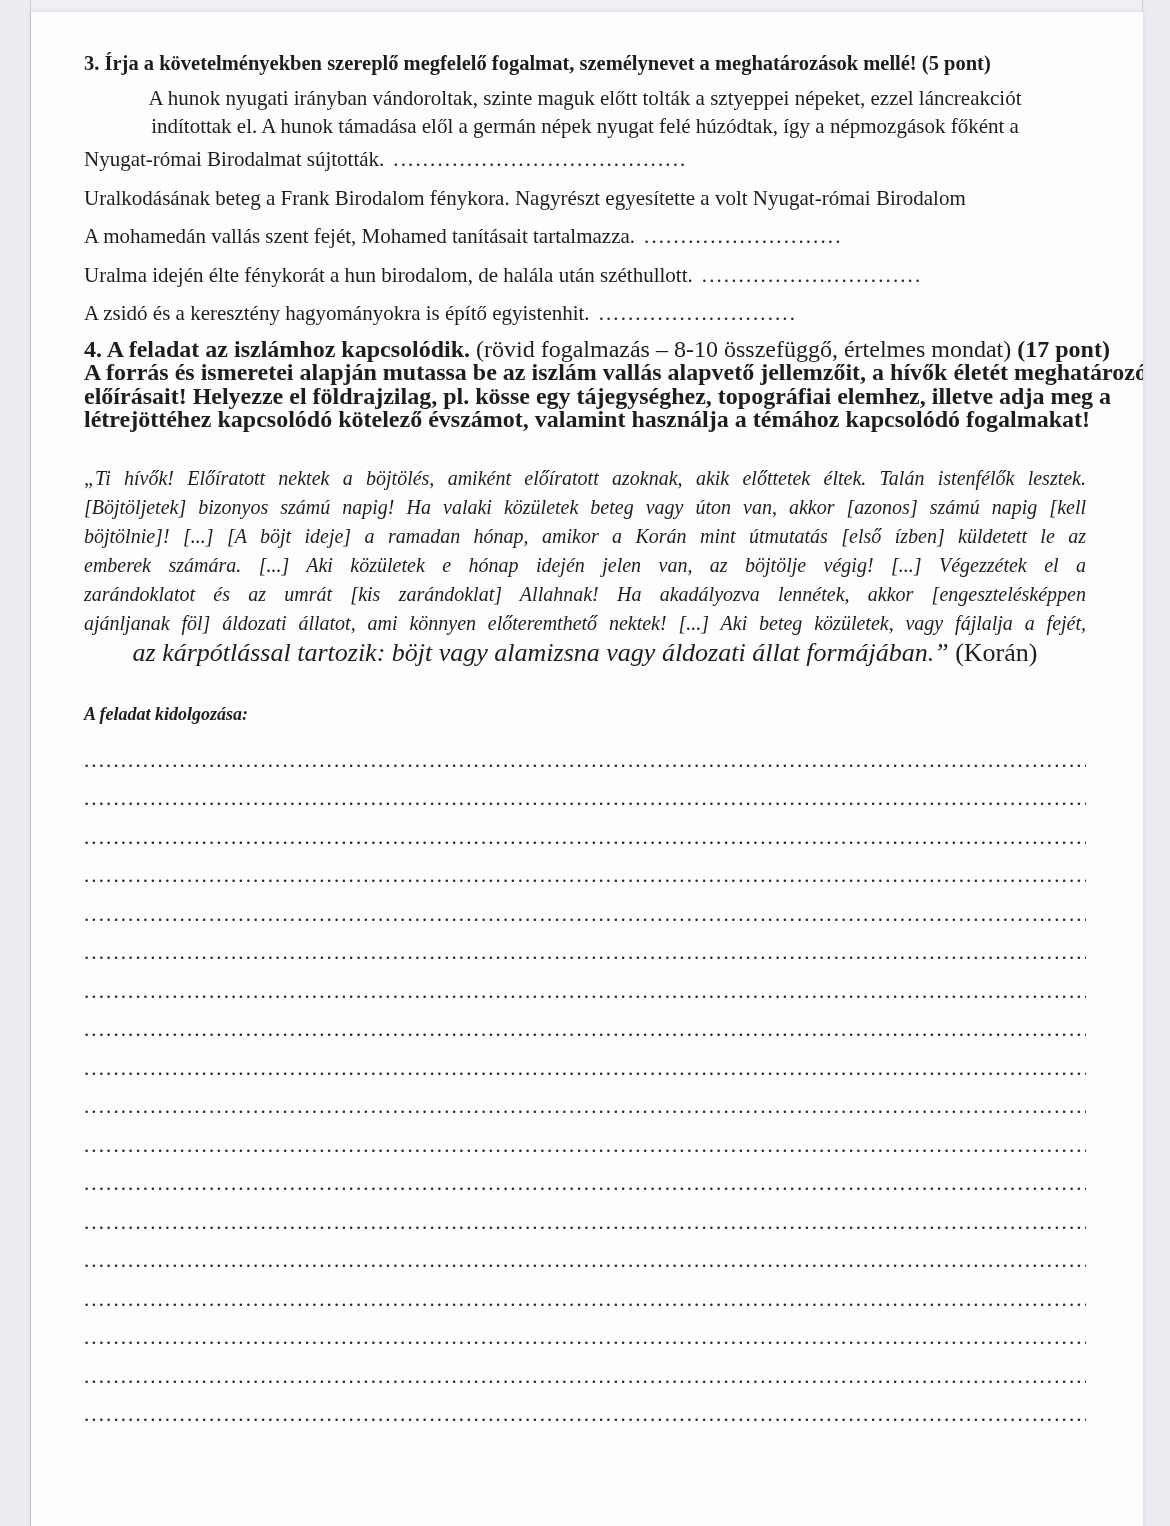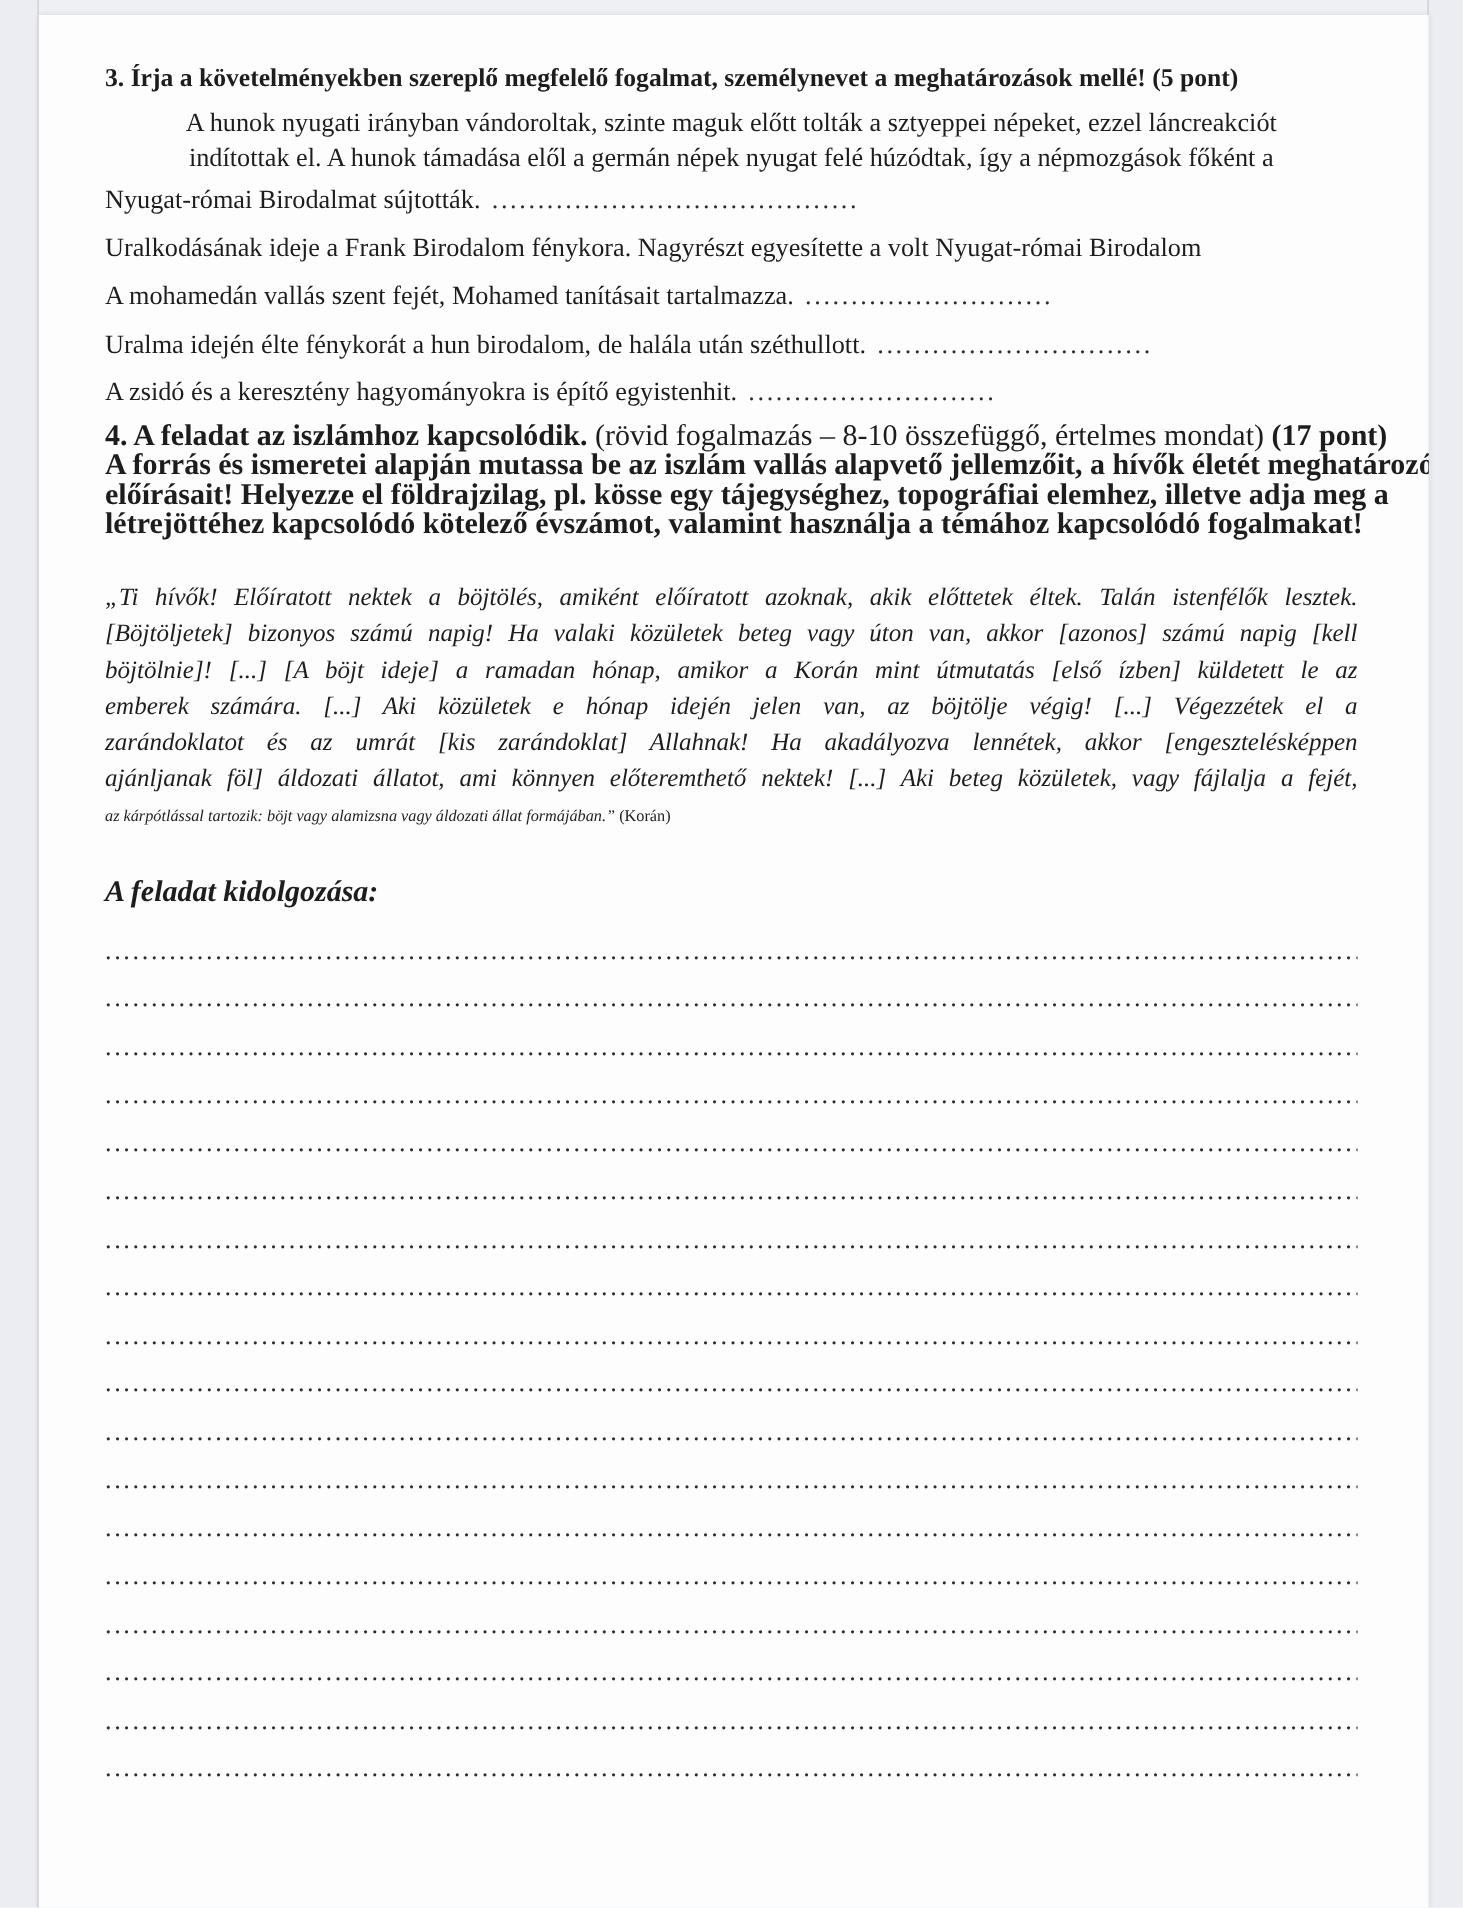--- a/index.html
+++ b/index.html
@@ -22,23 +22,23 @@
   .content{padding:38px 0 0 53px;width:1002px;}
   .h3{font-weight:bold;font-size:20.5px;line-height:26px;white-space:nowrap;margin:0 0 8px 0;}
   .s3p{font-size:21px;line-height:28px;white-space:nowrap;text-align:center;}
   .s3i{font-size:21px;line-height:38.5px;white-space:nowrap;}
   .dots{letter-spacing:2.1px;margin-left:9px;color:#2b2b2b;}
   .h4block{margin-top:5px;}
   .h4l{font-size:24px;line-height:23.5px;font-weight:bold;white-space:nowrap;}
   .h4l .reg{font-weight:normal;}
   .quote{margin-top:32px;width:1002px;}
   .q{font-size:20px;font-style:italic;line-height:29px;text-align:justify;text-align-last:justify;}
-  .q-last{font-size:13px;line-height:29px;text-align:left;}
+  .q-last{font-size:26px;line-height:29px;text-align:center;}
   .q-last .it{font-style:italic;}
-  .wlabel{margin-top:34px;font-size:24px;line-height:26px;font-weight:bold;font-style:italic;}
+  .wlabel{margin-top:34px;font-size:18px;line-height:26px;font-weight:bold;font-style:italic;}
   .answers{margin-top:14px;width:1002px;}
   .ans{
     font-size:21px;line-height:38.5px;height:38.5px;
     letter-spacing:2.1px;color:#2b2b2b;
     white-space:nowrap;overflow:hidden;
   }
 </style>
 </head>
 <body>
 
@@ -50,21 +50,21 @@
 
     <div class="h3">3. Írja a követelményekben szereplő megfelelő fogalmat, személynevet a meghatározások mellé! (5 pont)</div>
 
     <div id="s3-para">
         <div class="s3p">A hunok nyugati irányban vándoroltak, szinte maguk előtt tolták a sztyeppei népeket, ezzel láncreakciót</div>
         <div class="s3p">indítottak el. A hunok támadása elől a germán népek nyugat felé húzódtak, így a népmozgások főként a</div>
       </div>
 
     <div id="s3-items">
         <div class="s3i"><span>Nyugat-római Birodalmat sújtották.</span><span class="dots">........................................</span></div>
-        <div class="s3i"><span>Uralkodásának ideje a Frank Birodalom fénykora. Nagyrészt egyesítette a volt Nyugat-római Birodalom</span></div>
+        <div class="s3i"><span>Uralkodásának beteg a Frank Birodalom fénykora. Nagyrészt egyesítette a volt Nyugat-római Birodalom</span></div>
         <div class="s3i"><span>A mohamedán vallás szent fejét, Mohamed tanításait tartalmazza.</span><span class="dots">...........................</span></div>
         <div class="s3i"><span>Uralma idején élte fénykorát a hun birodalom, de halála után széthullott.</span><span class="dots">..............................</span></div>
         <div class="s3i"><span>A zsidó és a keresztény hagyományokra is építő egyistenhit.</span><span class="dots">...........................</span></div>
       </div>
 
     <div class="h4block">
       <div class="h4l"><span>4. A feladat az iszlámhoz kapcsolódik.</span><span class="reg"> (rövid fogalmazás – 8-10 összefüggő, értelmes mondat) </span><span>(17 pont)</span></div>
       <div id="s4-body">
           <div class="h4l">A forrás és ismeretei alapján mutassa be az iszlám vallás alapvető jellemzőit, a hívők életét meghatározó</div>
           <div class="h4l">előírásait! Helyezze el földrajzilag, pl. kösse egy tájegységhez, topográfiai elemhez, illetve adja meg a</div>

